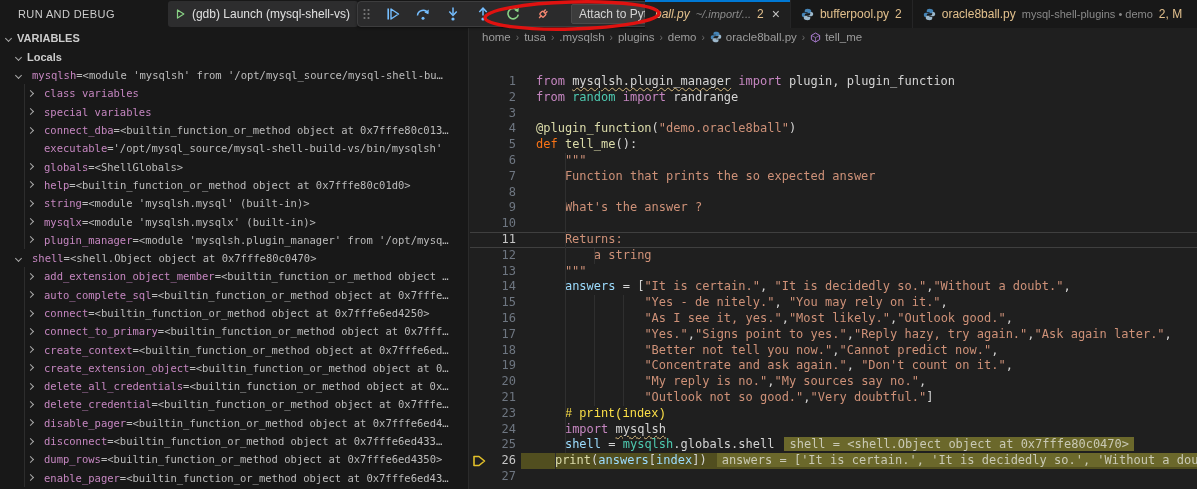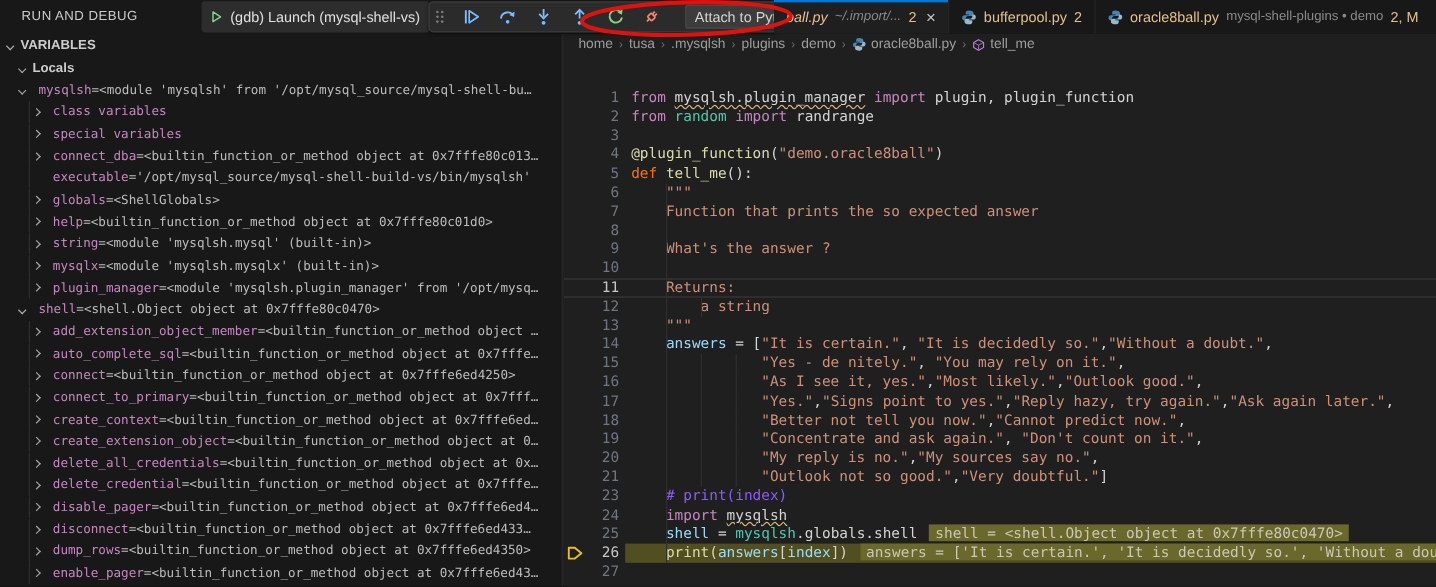--- a/index.html
+++ b/index.html
@@ -63,26 +63,26 @@
     font-size:11.5px; color:#9d9d9d; }
   .breadcrumb .sep { color:#6e6e6e; font-size:10px; margin:0 1px; }
   .breadcrumb .crumb { cursor:pointer; }
   .code-lines { position:absolute; left:0; top:46px; right:0;
     font-family:"DejaVu Sans Mono", monospace; font-size:12px; line-height:15.8px; }
   .cl { height:15.8px; display:flex; position:relative; }
   .cl.cursor-line { box-shadow: inset 0 1px 0 #3f3f3f, inset 0 -1px 0 #3f3f3f; }
   .cl .arrow { position:absolute; left:2px; top:1px; width:15px; height:14px; }
   .cl .ln { width:46px; flex:none; text-align:right; color:#6e7681; }
   .cl.cursor-line .ln, .cl.exec .ln { color:#c6c6c6; }
-  .cl .code { margin-left:10px; position:relative; white-space:pre; flex:1; color:#d4d4d4; }
+  .cl .code { margin-left:20px; position:relative; white-space:pre; flex:1; color:#d4d4d4; }
   .cl.exec .code { margin-left:5px; padding-left:5px; background:#514e1f; }
   .cl .hint { background:#6b682b; color:#c9c9b5; margin-left:10px; padding:0 5px; }
   .cl .ig { position:absolute; top:0; bottom:0; width:1px; background:#2f2f2f; }
   .t-kw { color:#c586c0; } .t-kb { color:#f97316; } .t-fn { color:#dcdcaa; }
-  .t-st { color:#ce9178; } .t-nu { color:#b5cea8; } .t-cm { color:#8b5cf6; }
+  .t-st { color:#ce9178; } .t-nu { color:#b5cea8; } .t-cm { color:#fde047;font-family:Liberation Mono, monospace; }
   .t-vr { color:#9cdcfe; } .t-md { color:#4ec9b0; } .t-pl { color:#d4d4d4; }
   .t-sq { color:#d4d4d4; text-decoration:underline wavy #d7ba7d 1px; text-underline-offset:2px; }
 </style>
 </head>
 <body>
 
 <div class="screen">
 
   <div class="topbar">
     <span class="panel-title">RUN AND DEBUG</span>

